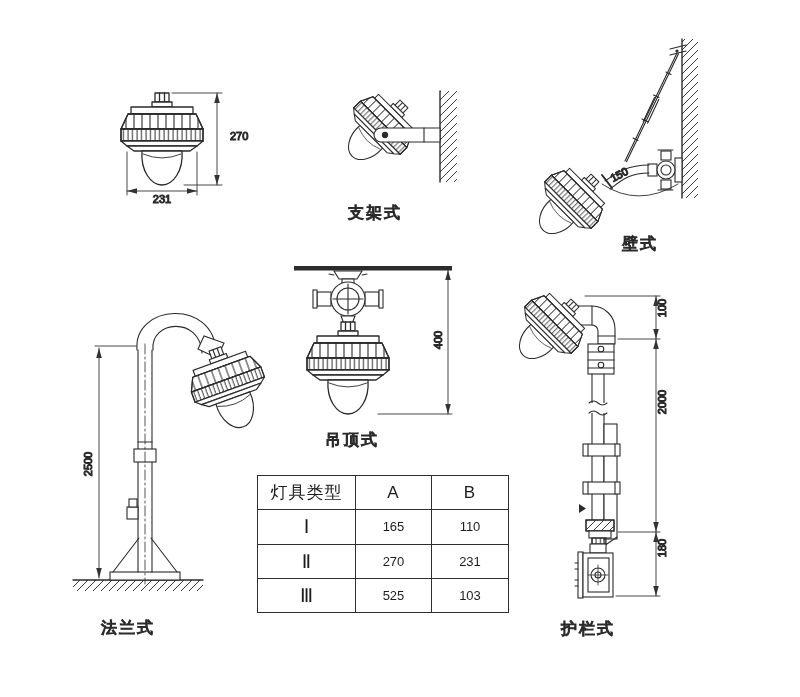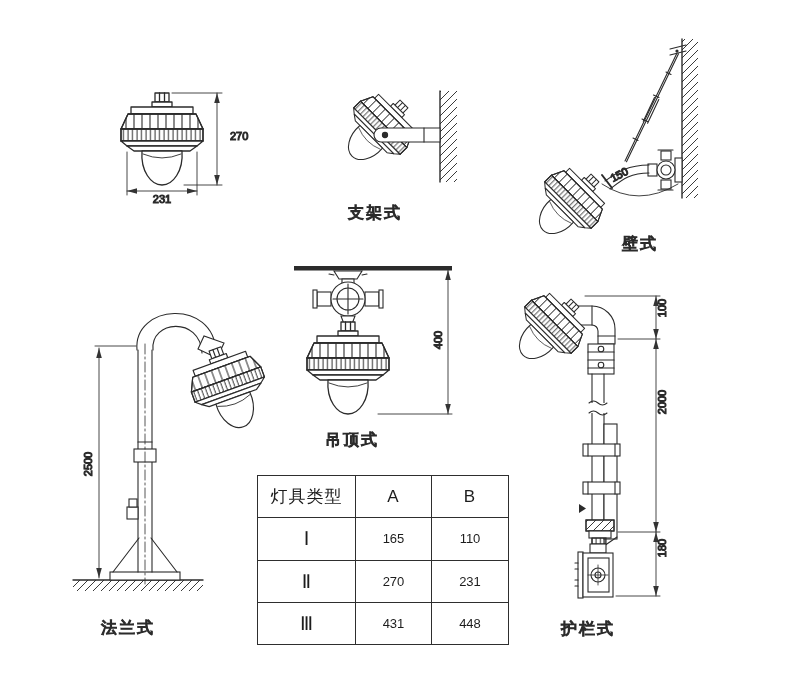--- a/index.html
+++ b/index.html
@@ -1,20 +1,20 @@
 <!DOCTYPE html>
 <html><head>
 <meta charset="utf-8">
 <style>
   html,body{margin:0;padding:0;background:#fff;}
   .canvas{position:relative;width:800px;height:697px;background:#ffffff;overflow:hidden;
           font-family:"Liberation Sans", sans-serif;color:#222;margin-top:12px;}
   .canvas svg{position:absolute;left:0;top:0;}
   
-  .spec-table{position:absolute;left:257px;top:463px;width:251px;height:170px;
+  .spec-table{position:absolute;left:257px;top:463px;width:251px;height:138px;
               border-collapse:collapse;table-layout:fixed;}
   .spec-table td{border:1.8px solid #2e2e2e;text-align:center;vertical-align:middle;
                  font-size:13px;color:#1d1d1d;padding:0;}
   .spec-table .hdr{font-size:17px;letter-spacing:1px;}
   .spec-table .roman{font-family:"Liberation Serif", serif;font-size:19px;}
   .spec-table col.c0{width:98px;} .spec-table col.c1{width:76px;} .spec-table col.c2{width:77px;}
   
   text{font-family:"Liberation Sans", sans-serif;fill:#2a2a2a;}
   .mlabel{font-size:16px;letter-spacing:2px;}
   .dim{font-size:11px;fill:#333;}
@@ -285,19 +285,19 @@
       <td>165</td>
       <td>110</td>
     </tr>
     <tr>
       <td class="roman">Ⅱ</td>
       <td>270</td>
       <td>231</td>
     </tr>
     <tr>
       <td class="roman">Ⅲ</td>
-      <td>431</td>
-      <td>448</td>
+      <td>525</td>
+      <td>103</td>
     </tr>
   </tbody>
 </table>
 
 </div>
 
 </body></html>

